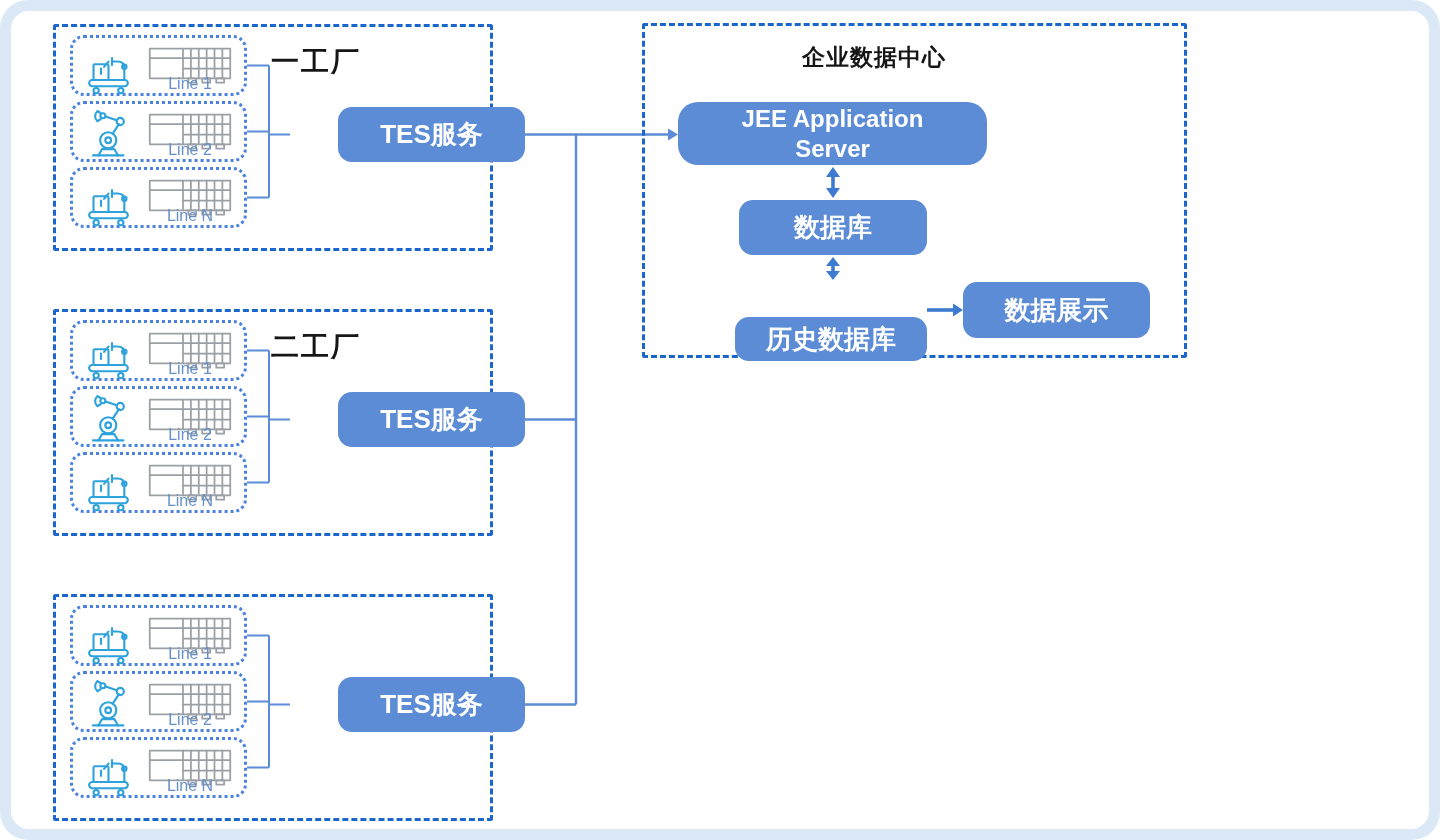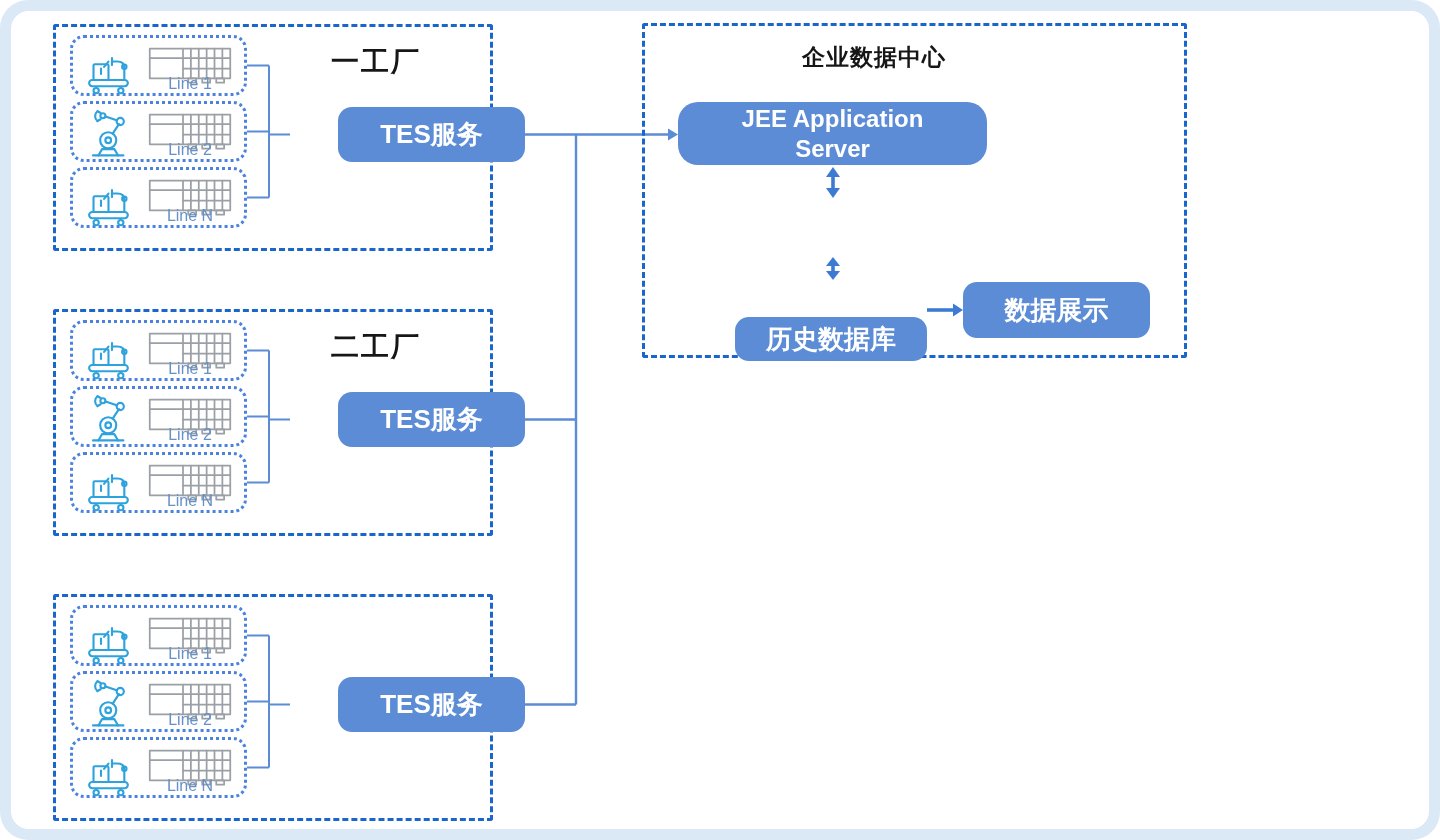--- a/index.html
+++ b/index.html
@@ -24,21 +24,21 @@
   svg.connectors{position:absolute;left:0;top:0;width:1440px;height:840px;}
   .connectors path{fill:none;stroke-linecap:butt;}
   .g-thin path{stroke:var(--connector);stroke-width:2px;}
   .g-mid path{stroke:var(--connector);stroke-width:2.4px;}
   .g-mid polygon{fill:var(--connector);}
   .g-arrow path{stroke:var(--arrow);stroke-width:3.6px;}
   .g-arrow polygon{fill:var(--arrow);}
 
   .factory{position:absolute;left:53px;width:440px;height:227px;
     border:3px dashed var(--dashed-border);border-radius:3px;}
-  .factory-title{position:absolute;left:215px;top:16px;width:150px;text-align:right;
+  .factory-title{position:absolute;left:215px;top:16px;width:150px;text-align:left;
     font-size:28px;font-weight:700;color:var(--title-color);letter-spacing:2px;}
   .line-box{position:absolute;left:14px;width:177px;height:61px;
     border:3px dotted var(--dotted-border);border-radius:14px;}
   .lb-1{top:8px;text-decoration:underline;} .lb-2{top:74px;} .lb-3{top:140px;}
   .line-label{position:absolute;left:58px;bottom:0px;width:118px;text-align:center;
     font-size:16px;color:var(--line-label);}
   .icon{position:absolute;display:block;}
   .icon svg{width:100%;height:100%;fill:none;stroke-linecap:round;stroke-linejoin:round;}
   .icon-a{left:10px;top:13px;width:58px;height:44px;}
   .icon-b{left:12px;top:5px;width:50px;height:50px;}
@@ -222,17 +222,18 @@
             <use href="#sym-prodline"></use>
           </svg></span>
       <span class="line-label">Line N</span>
     </div>
     <div class="node tes">TES服务</div>
   </section>
 
   <section class="datacenter">
     <h2 class="dc-title">企业数据中心</h2>
     <div class="node n-jee">JEE Application Server</div>
+    <div class="node n-db">数据库</div>
     <div class="node n-hist">历史数据库</div>
     <div class="node n-disp">数据展示</div>
   </section>
 
 </div>
 
 </body></html>

